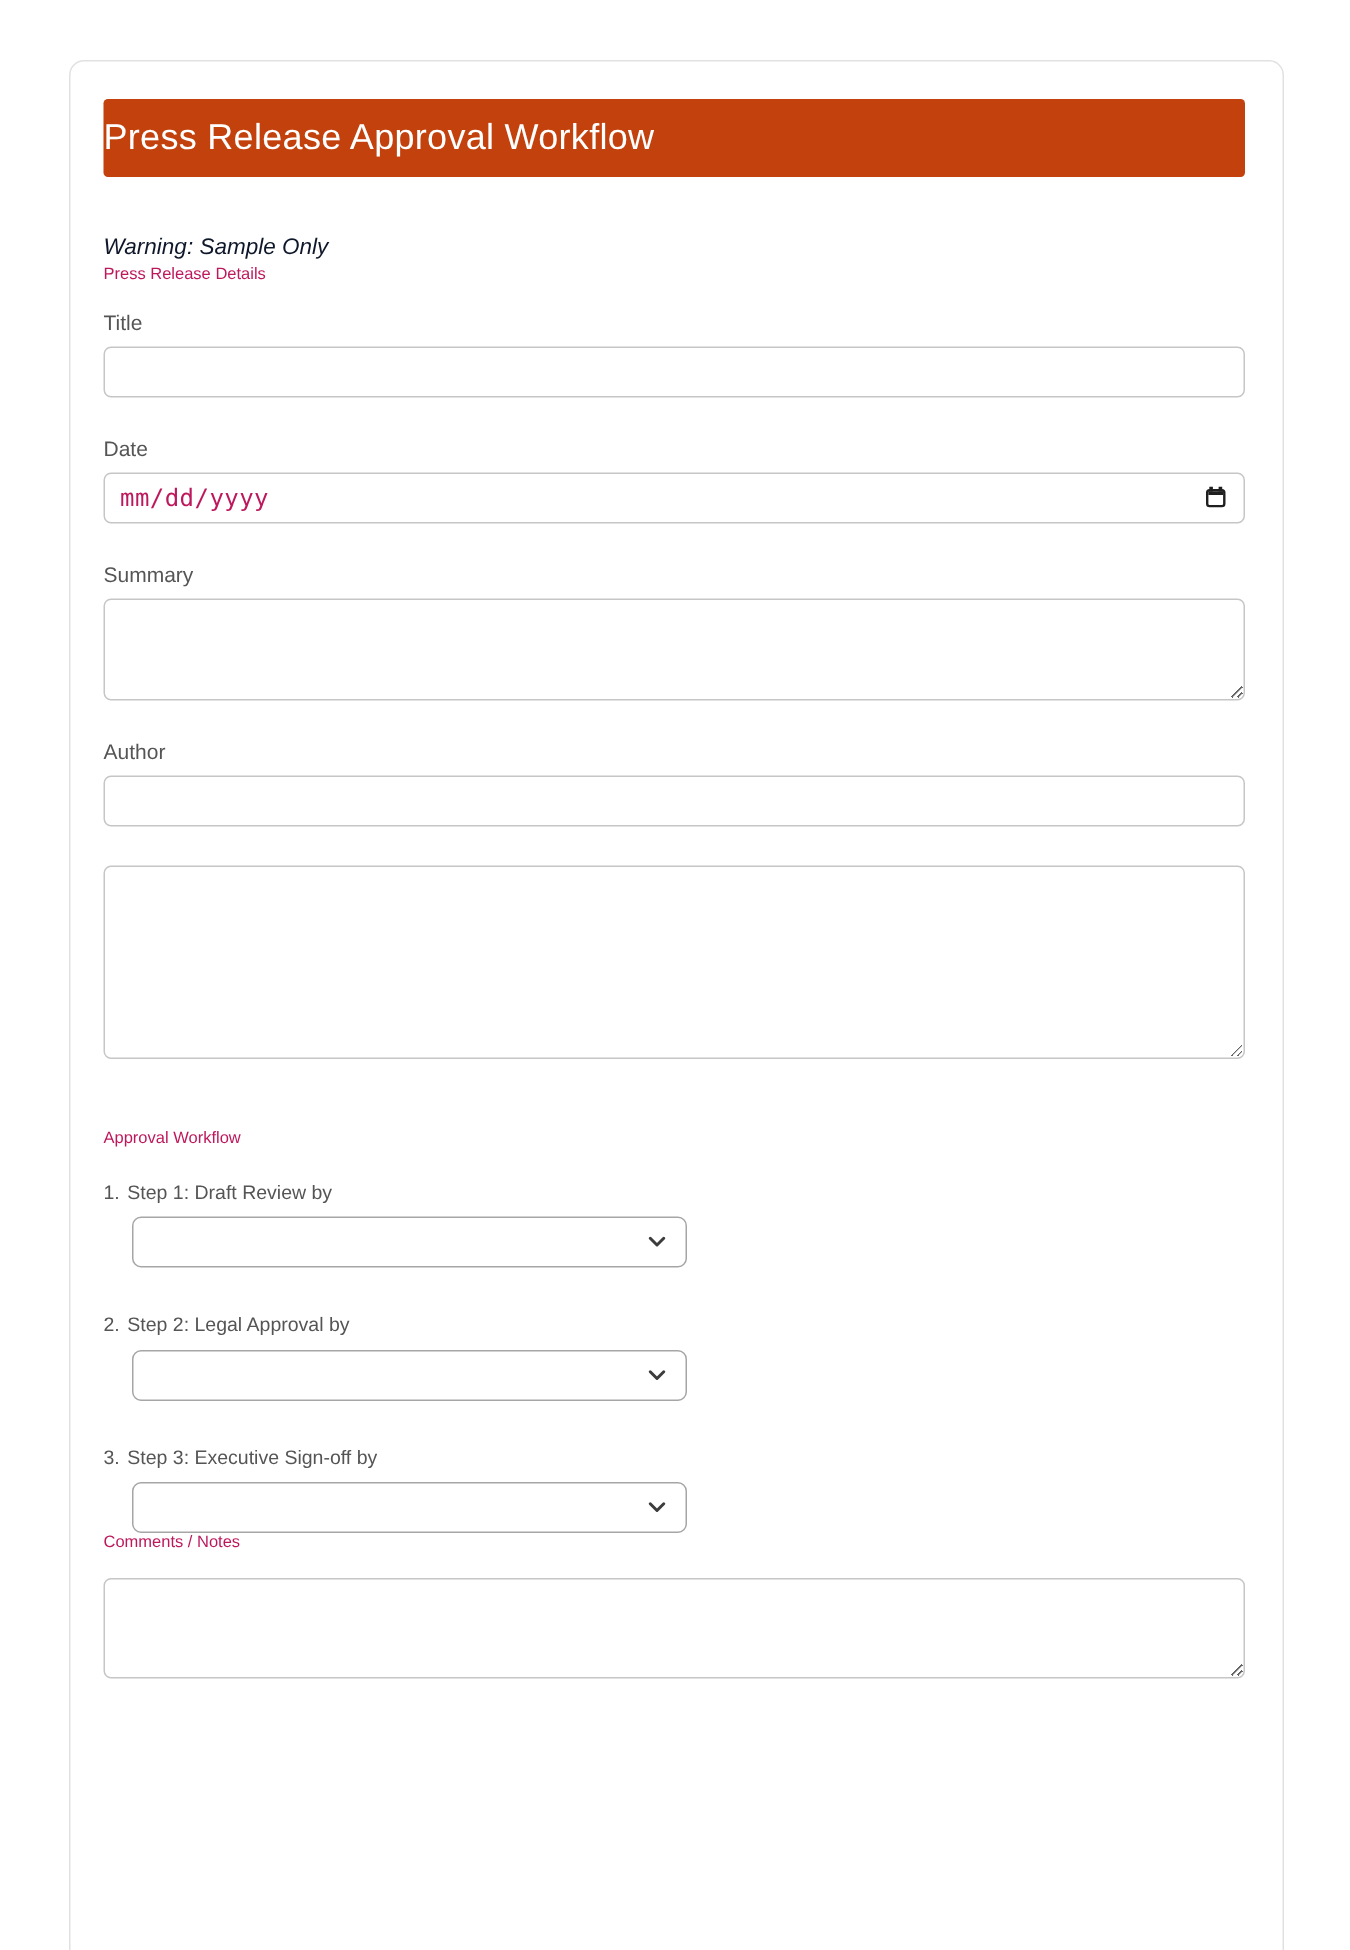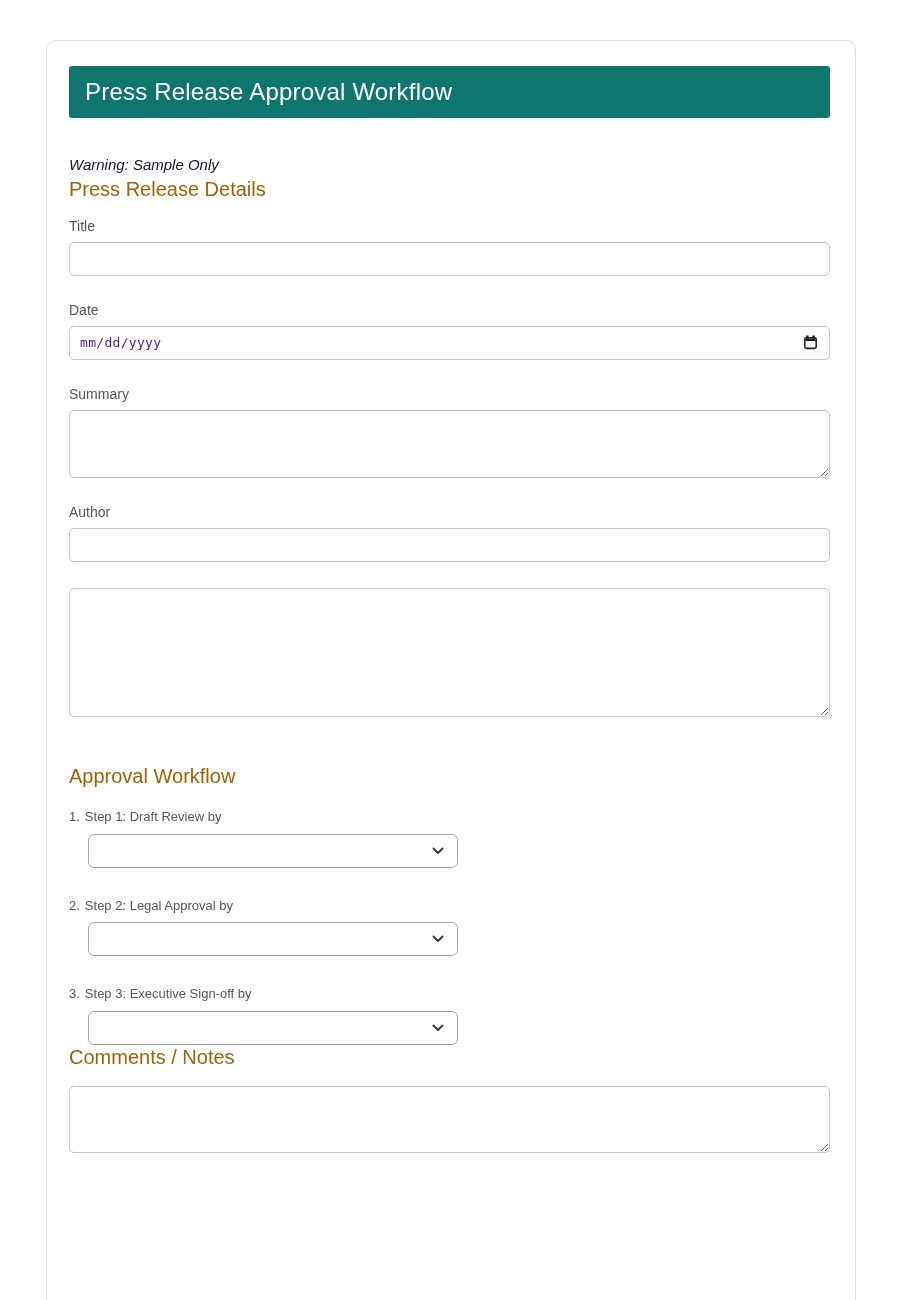--- a/index.html
+++ b/index.html
@@ -18,42 +18,41 @@
     top: 40px;
     width: 810px;
     height: 1400px;            
     background: #ffffff;
     border: 1px solid #e1e1e1;
     border-radius: 10px;
     padding: 25px 25px 0 22px;
   }
   .banner {
     height: 52px;
-    background: #0f766e;
+    background: #c2410c;
     border-radius: 3px;
     display: flex;
     align-items: center;
-    padding-left: 16px;
   }
   .banner-title {
     color: #ffffff;
     font-size: 24px;
     font-weight: 400;
     letter-spacing: 0.2px;
   }
   .warning {
     margin-top: 38px;
     font-size: 15px;
     font-style: italic;
     color: #0f172a;
     line-height: 1.25;
   }
   .section-heading {
-    font-size: 20px;
-    color: #a16207;
+    font-size: 11px;
+    color: #be185d;
     line-height: 1.25;
   }
   .details-heading { margin-top: 2px; }
   .workflow-heading { margin-top: 47px; }
   .comments-heading { }
 
   .field { margin-top: 26px; }
   .field.first { margin-top: 16px; }
   .field-label {
     display: block;
@@ -82,22 +81,22 @@
     width: 100%;
     height: 34px;
     border: 1px solid #c6c6c6;
     border-radius: 5px;
     padding: 0 11px 0 10px;
     background: #ffffff;
     cursor: text;
   }
   .date-placeholder {
     font-family: "DejaVu Sans Mono", monospace;
-    font-size: 13px;
-    color: #4c1d95;
+    font-size: 16px;
+    color: #be185d;
     letter-spacing: 0.3px;
   }
   .calendar-icon { flex: 0 0 auto; display: block; }
 
   textarea.area {
     display: block;
     width: 100%;
     border: 1px solid #c6c6c6;
     border-radius: 5px;
     padding: 8px 10px;

